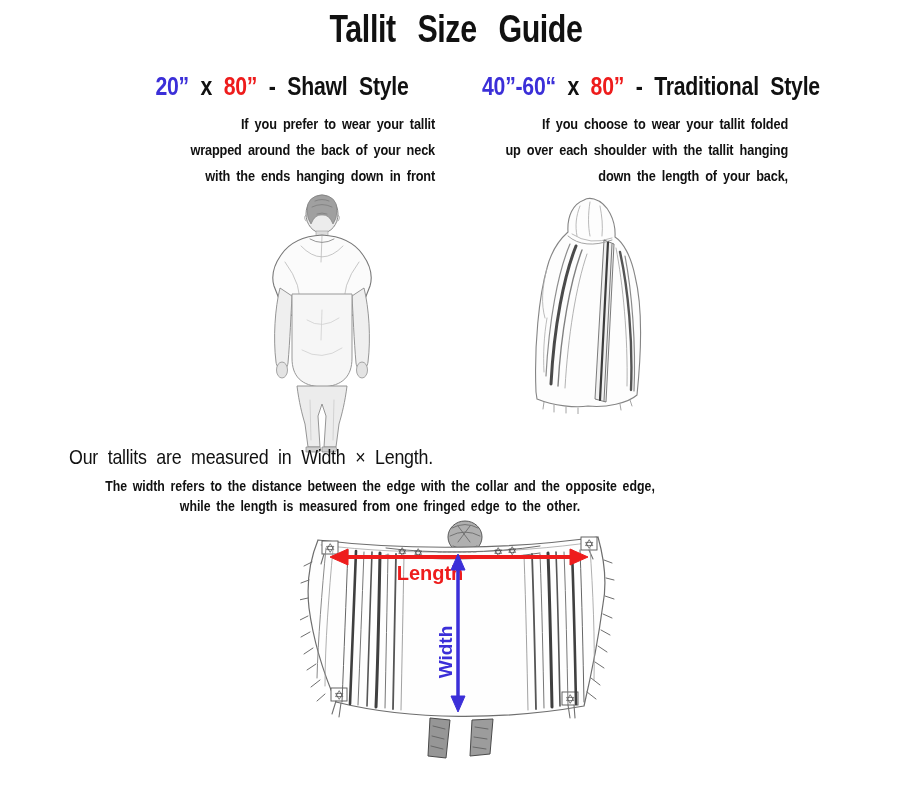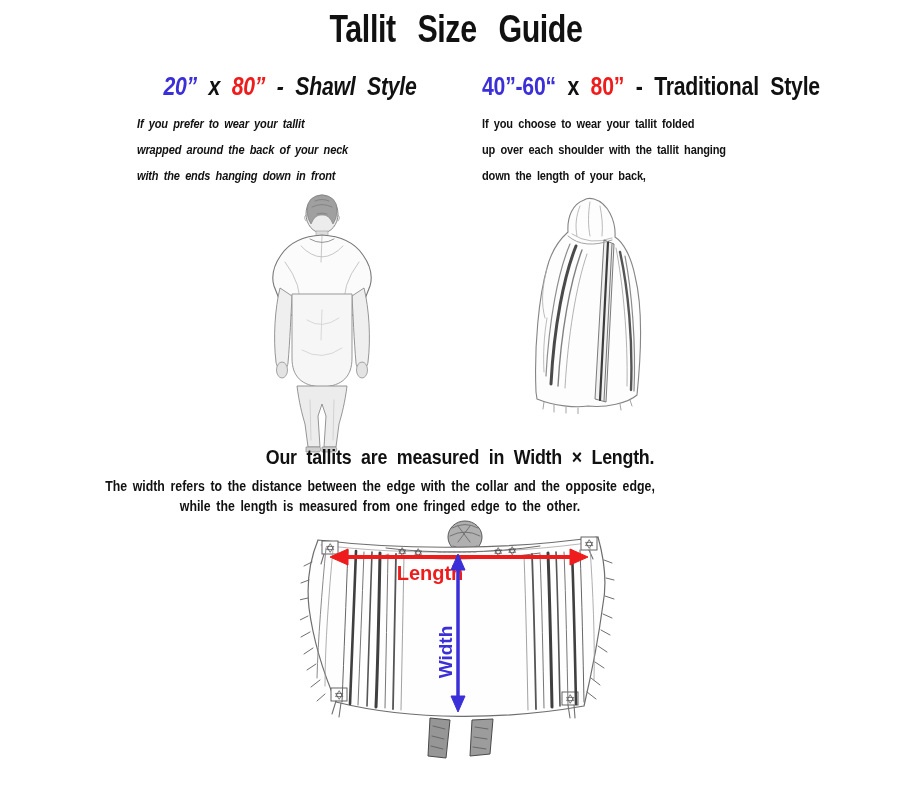--- a/index.html
+++ b/index.html
@@ -13,28 +13,28 @@
     top:8px;left:0;width:912px;font-size:38px;font-weight:700;letter-spacing:-0.5px;
     word-spacing:0.45em;text-align:center;
   }
   .title .cond{transform:scaleX(0.80);}
   .col-head{
     top:72px;height:32px;font-size:25px;font-weight:700;text-align:center;
     word-spacing:0.28em;letter-spacing:-0.3px;white-space:nowrap;
   }
   .col-head .blue{color:var(--blue,#3b2fd8);}
   .col-head .red{color:var(--red,#ee1c1c);}
-  .col-left{left:110px;width:360px;font-style:italic;}
+  .col-left{left:102px;width:360px;}
   .col-right{left:455px;width:360px;}
   .col-para{
-    top:111px;font-size:13px;font-weight:600;line-height:26px;text-align:left;
+    top:111px;font-size:15px;font-weight:600;line-height:26px;text-align:right;
     word-spacing:0.22em;letter-spacing:-0.2px;white-space:nowrap;
   }
   .measure-head{
-    top:445px;left:0;width:920px;font-size:21px;font-weight:700;text-align:center;
+    top:445px;left:0;width:920px;font-size:21px;font-weight:400;
     word-spacing:0.28em;letter-spacing:-0.3px;
   }
   .measure-detail{
     top:476px;left:0;width:760px;font-size:14.5px;font-weight:600;line-height:20px;
     text-align:center;word-spacing:0.18em;
   }
   svg text{font-family:"Liberation Sans",sans-serif;font-weight:700;}
   .label-red{fill:var(--red,#ee1c1c);font-size:20px;}
   .label-blue{fill:var(--blue,#3b2fd8);font-size:19px;}
   .arrow-red{stroke:var(--red,#ee1c1c);fill:var(--red,#ee1c1c);}

